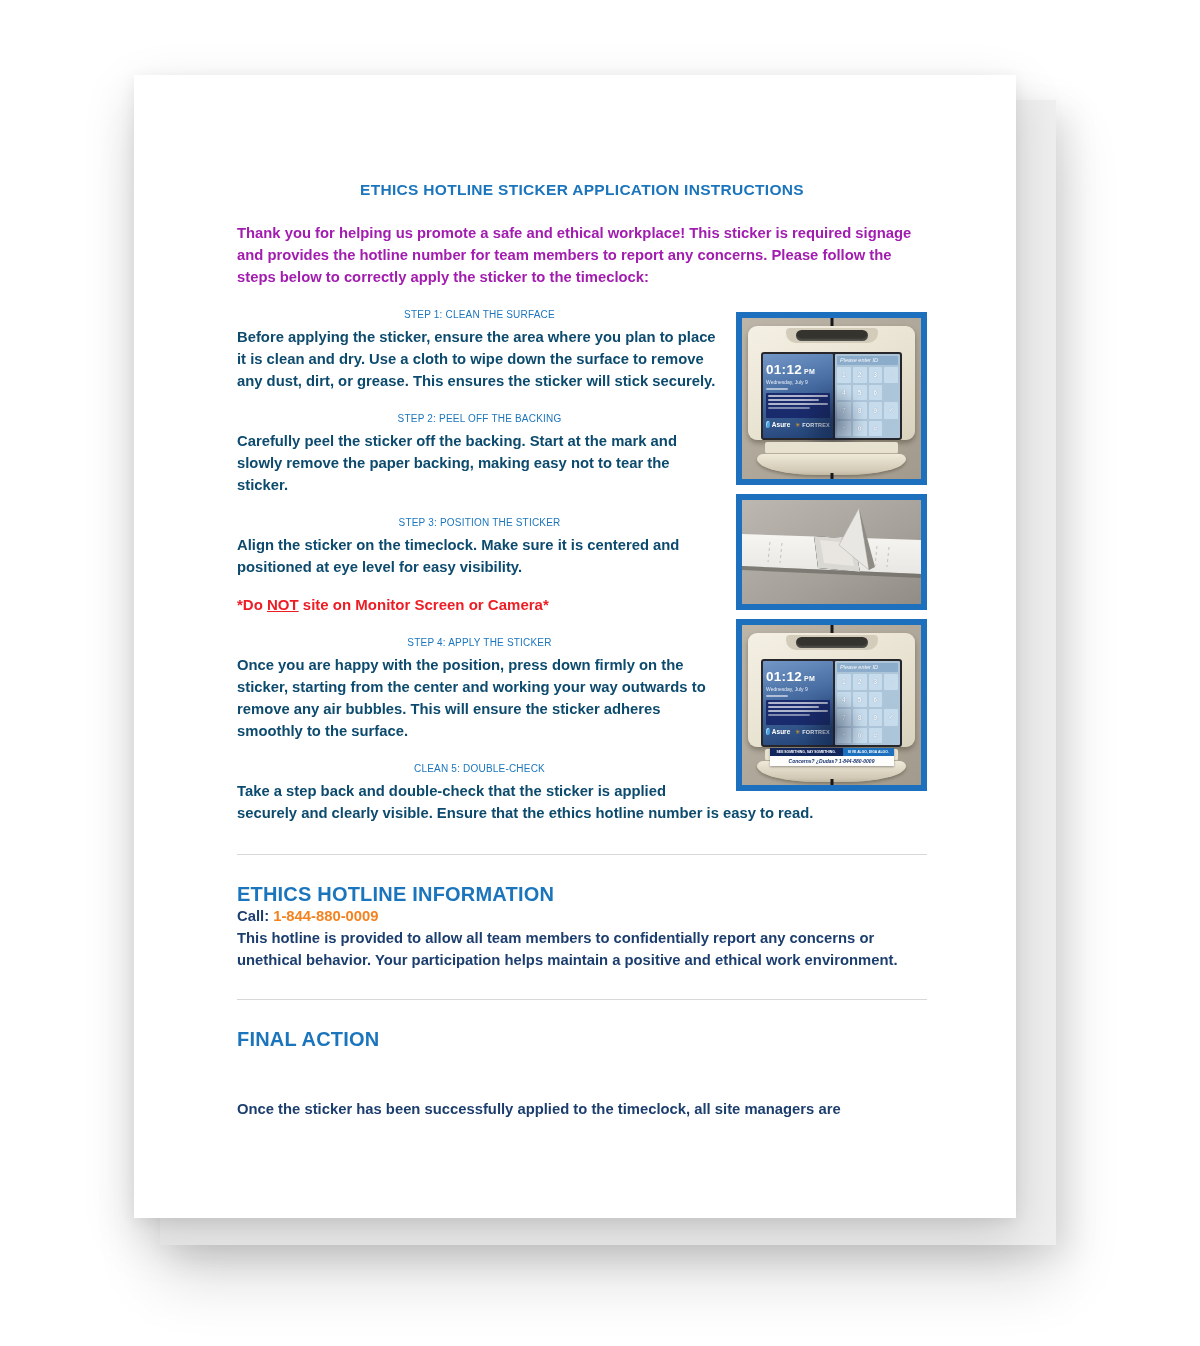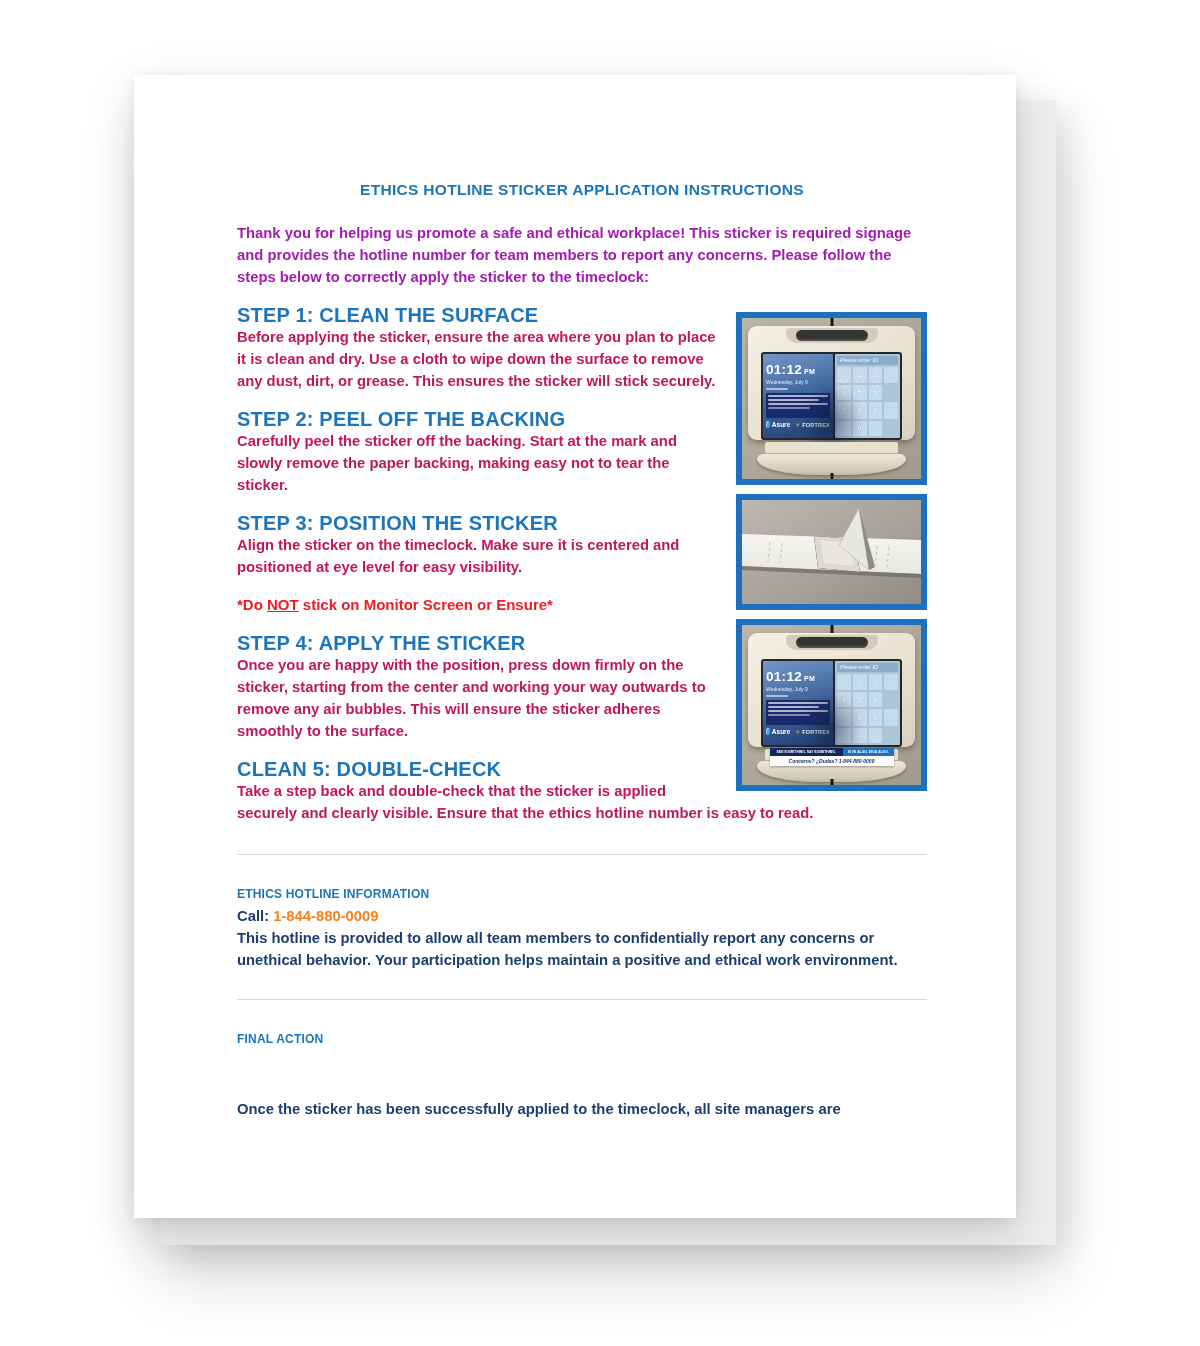--- a/index.html
+++ b/index.html
@@ -19,30 +19,30 @@
   }
   .content { padding:105px 89px 0 103px; }
 
   .doc-title {
     text-align:center; color:#1b75bc; font-size:15.5px; font-weight:bold;
     letter-spacing:0.3px; line-height:20px;
   }
   .intro { margin-top:22px; color:#a21caf; font-size:14.8px; font-weight:bold; line-height:22px; }
 
   .step { margin-top:16px; }
-  .step-h { color:#1b75bc; font-size:20px; font-weight:bold; line-height:22px; letter-spacing:0.2px; }
-  .step-p { color:#be185d; font-size:14.8px; font-weight:bold; line-height:22px; }
+  .step-h { color:#1b75bc; font-size:10px; font-weight:normal; line-height:22px; letter-spacing:0.2px;text-align:center; }
+  .step-p { color:#0c4a6e; font-size:14.8px; font-weight:bold; line-height:22px; }
 
   .warning { margin-top:16px; color:#ee1c24; font-size:15px; font-weight:bold; line-height:22px; }
   .warning .u { text-decoration:underline; }
 
   .divider { border:none; border-top:1px solid #d8d8d8; margin-top:30px; }
 
   .sec { margin-top:28px; }
-  .sec-h { color:#1b75bc; font-size:12px; font-weight:bold; line-height:22px; letter-spacing:0.2px; }
+  .sec-h { color:#1b75bc; font-size:20px; font-weight:bold; line-height:22px; letter-spacing:0.2px; }
   .call-line { color:#1c3e6e; font-size:14.8px; font-weight:bold; line-height:22px; }
   .phone { color:#f5821e;margin-top:16px; }
   .sec-p { color:#1c3e6e; font-size:14.8px; font-weight:bold; line-height:22px; }
   .final-body { width:705px;margin-top:48px; }
 
   
   .photo-col { float:right; width:191px; margin:24px 0 10px 14px; }
   .photo { border:6px solid #1d70be; background:#b3ab9f; position:relative; overflow:hidden; }
   .photo + .photo { margin-top:9px; }
   .ph-1 { width:191px; height:173px; }
@@ -279,21 +279,21 @@
       <div class="step">
         <div class="step-h">STEP 2: PEEL OFF THE BACKING</div>
         <div class="step-p">Carefully peel the sticker off the backing. Start at the mark and slowly remove the paper backing, making easy not to tear the sticker.</div>
       </div>
 
       <div class="step">
         <div class="step-h">STEP 3: POSITION THE STICKER</div>
         <div class="step-p">Align the sticker on the timeclock. Make sure it is centered and positioned at eye level for easy visibility.</div>
       </div>
 
-      <div class="warning"><span>*Do </span><span class="u">NOT</span><span> stick on Monitor Screen or Ensure*</span></div>
+      <div class="warning"><span>*Do </span><span class="u">NOT</span><span> site on Monitor Screen or Camera*</span></div>
 
       <div class="step">
         <div class="step-h">STEP 4: APPLY THE STICKER</div>
         <div class="step-p">Once you are happy with the position, press down firmly on the sticker, starting from the center and working your way outwards to remove any air bubbles. This will ensure the sticker adheres smoothly to the surface.</div>
       </div>
 
       <div class="step">
         <div class="step-h">CLEAN 5: DOUBLE-CHECK</div>
         <div class="step-p">Take a step back and double-check that the sticker is applied securely and clearly visible. Ensure that the ethics hotline number is easy to read.</div>
       </div>

